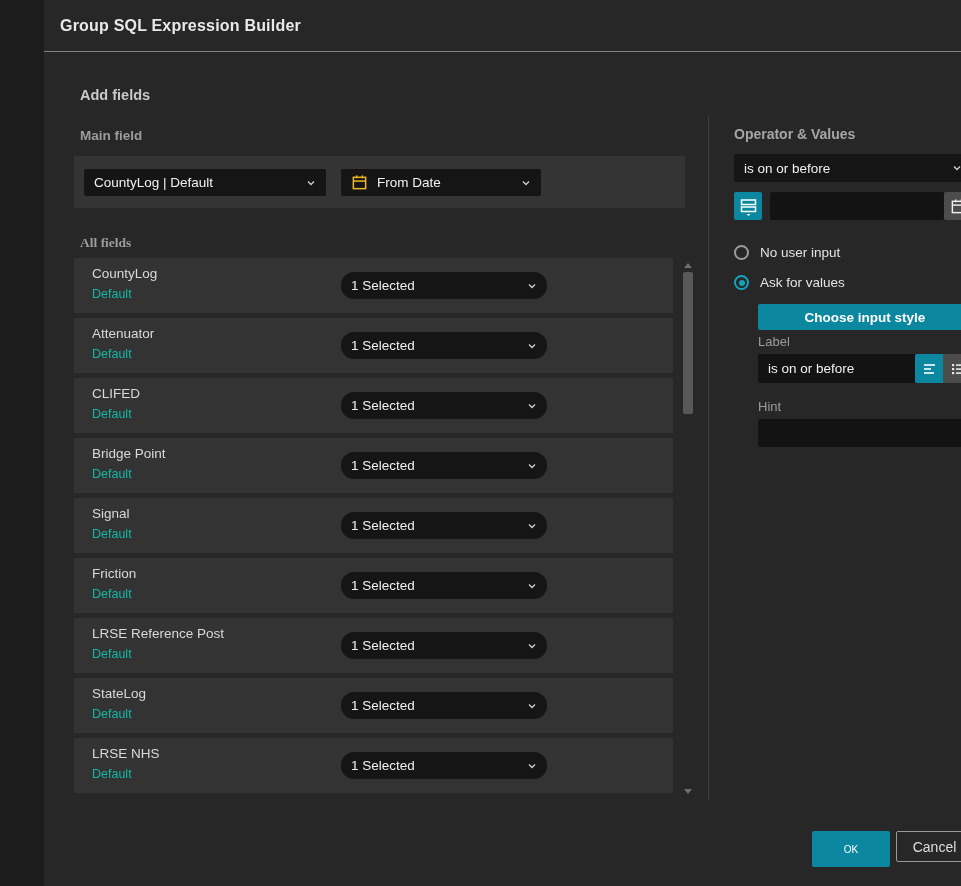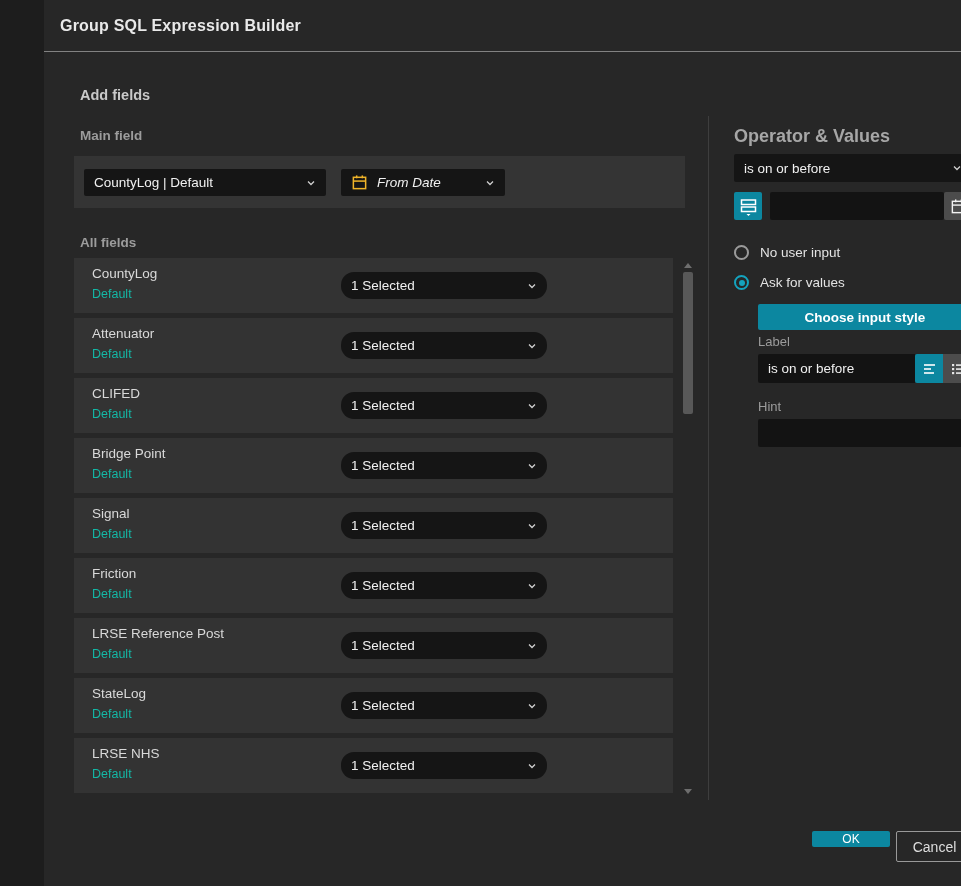--- a/index.html
+++ b/index.html
@@ -21,41 +21,41 @@
   .h-add { position:absolute; left:36px; top:87px; font-size:14.5px; font-weight:700; color:#c9c9c9; }
   .h-sub { position:absolute; font-size:13.5px; font-weight:700; color:#9c9c9c; }
 
   
   .main-panel { position:absolute; left:30px; top:156px; width:611px; height:52px; background:#343434; }
   .dropdown { background:#151515; height:27px; border-radius:2px; display:flex; align-items:center;
               padding:0 10px; color:#f1f1f1; font-size:13.5px; cursor:pointer; }
   .dropdown .dd-label { flex:1; white-space:nowrap; overflow:hidden; }
   .chev { width:10px; height:10px; flex:0 0 auto; margin-left:6px; }
   .dd-main1 { position:absolute; left:10px; top:13px; width:242px; }
-  .dd-main2 { position:absolute; left:267px; top:13px; width:164px;font-style:italic; }
+  .dd-main2 { position:absolute; left:267px; top:13px; width:200px; }
   .cal-amber { width:17px; height:17px; margin-right:9px; flex:0 0 auto; }
 
   
   .field-row { position:absolute; left:30px; width:599px; height:55px; background:#333333; }
   .fr-name { position:absolute; left:18px; top:8px; font-size:13.5px; color:#d9d9d9; }
   .fr-sub  { position:absolute; left:18px; top:29px; font-size:12.5px; color:#14b8a6; }
   .fr-dd   { position:absolute; left:267px; top:14px; width:206px;border-radius:13px; }
 
   
   .sb-arrow-up, .sb-arrow-dn { position:absolute; left:640px; width:0; height:0;
       border-left:4px solid transparent; border-right:4px solid transparent; }
   .sb-arrow-up { top:263px; border-bottom:5px solid #6e6e6e; }
   .sb-arrow-dn { top:789px; border-top:5px solid #6e6e6e; }
   .sb-thumb { position:absolute; left:639px; top:272px; width:10px; height:142px;
               background:#585858; border-radius:2px; }
 
   .v-divider { position:absolute; left:664px; top:116px; width:1px; height:684px; background:#3e3e3e; }
 
   
-  .op-heading { position:absolute; left:690px; top:126px; font-size:18px; font-weight:700; color:#a6a6a6; }
+  .op-heading { position:absolute; left:690px; top:126px; font-size:14px; font-weight:700; color:#a6a6a6; }
   .dd-operator { position:absolute; left:690px; top:154px; width:238px; height:28px; }
 
   .btn-sq { position:absolute; width:28px; height:28px; border:none; border-radius:2px;
             display:flex; align-items:center; justify-content:center; cursor:pointer; }
   .val-type-btn { left:690px; top:192px; }
   .val-input { position:absolute; left:726px; top:192px; width:174px; height:28px;
                background:#131313; border:none; border-radius:2px; color:#f0f0f0;
                font-size:13px; padding:0 8px; font-family:inherit; }
   .cal-btn { left:900px; top:192px; background:#4c4c4c; }
 
@@ -74,23 +74,23 @@
   .label-input { position:absolute; left:714px; top:354px; width:157px; height:29px;
                  background:#131313; border:none; border-radius:2px 0 0 2px; color:#f0f0f0;
                  font-size:13.5px; padding:0 10px; font-family:inherit; }
   .style-btn-left  { left:871px; top:354px; height:29px; background:var(--accent); border-radius:2px 0 0 2px; }
   .style-btn-right { left:899px; top:354px; height:29px; background:#4c4c4c; border-radius:0 2px 2px 0; }
   .hint-input { position:absolute; left:714px; top:419px; width:208px; height:28px;
                 background:#131313; border:none; border-radius:2px; color:#f0f0f0;
                 font-size:13px; padding:0 8px; font-family:inherit; }
 
   
-  .ok-btn { position:absolute; left:768px; top:831px; width:78px; height:16px;
+  .ok-btn { position:absolute; left:768px; top:831px; width:78px; height:36px;
             background:var(--accent); color:#ffffff; border:none; border-radius:2px;
-            font-size:12px; font-family:inherit; cursor:pointer; }
+            font-size:10px; font-family:inherit; cursor:pointer; }
   .cancel-btn { position:absolute; left:852px; top:831px; width:77px; height:31px;
                 background:transparent; color:#dedede; border:1px solid #999999; border-radius:2px;
                 font-size:14px; font-family:inherit; cursor:pointer; }
 
   
   .bg-strip { position:absolute; left:953px; top:0; width:8px; height:886px; background:#1d1d1d; }
   .frag { position:absolute; left:1px; width:6px; }
 </style>
 </head>
 <body>
@@ -129,21 +129,21 @@
           <line x1="6" y1="1.5" x2="6" y2="4.5" stroke="#f0b429" stroke-width="1.6"></line>
           <line x1="12" y1="1.5" x2="12" y2="4.5" stroke="#f0b429" stroke-width="1.6"></line>
         </svg>
         <span class="dd-label">From Date</span>
         <svg class="chev" viewBox="0 0 10 10">
             <polyline points="2,3.5 5,6.5 8,3.5" fill="none" stroke="#cfcfcf" stroke-width="1.3"></polyline>
           </svg>
       </div>
     </div>
 
-    <div class="h-sub" style="left:36px; top:235px;">All fields</div>
+    <div class="h-sub" style="left:36px; top:235px;font-family:Liberation Serif, serif;">All fields</div>
 
     <div class="field-row" style="top:258px;">
       <span class="fr-name">CountyLog</span>
       <span class="fr-sub">Default</span>
       <div class="dropdown fr-dd">
         <span class="dd-label">1 Selected</span>
         <svg class="chev" viewBox="0 0 10 10">
             <polyline points="2,3.5 5,6.5 8,3.5" fill="none" stroke="#cfcfcf" stroke-width="1.3"></polyline>
           </svg>
       </div>

